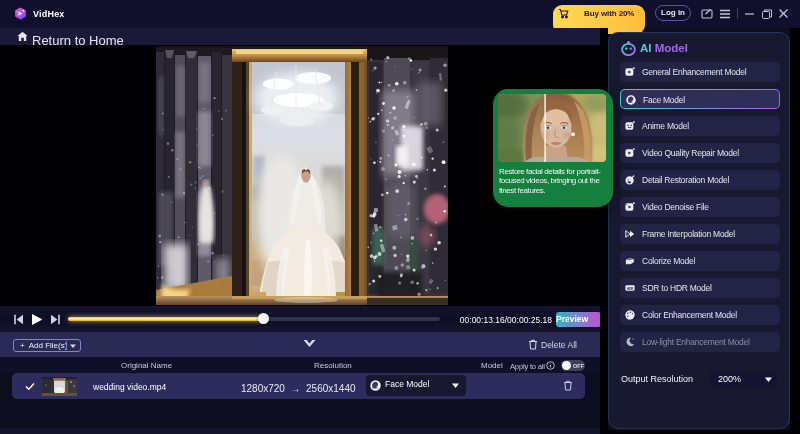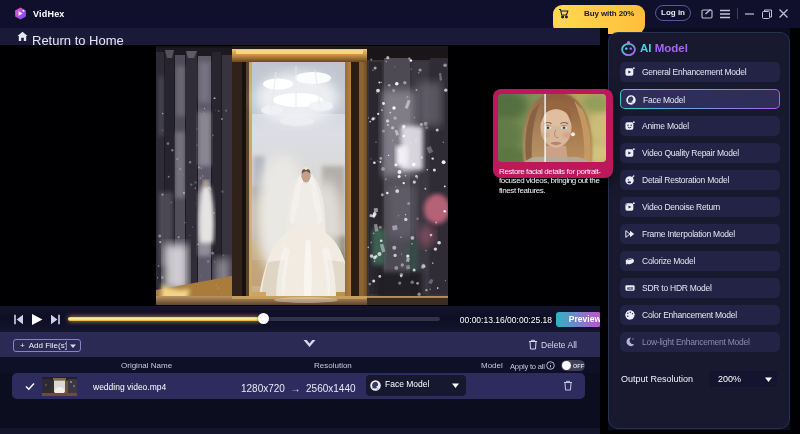--- a/index.html
+++ b/index.html
@@ -17,41 +17,41 @@
 #returnbar span{position:absolute;left:32px;top:4.5px;font-size:13px;color:#e4e4f2;}
 
 #videoblack{position:absolute;left:0;top:45px;width:600px;height:261px;background:#000002;}
 #video{position:absolute;left:156px;top:46px;}
 
 #controlbar{position:absolute;left:0;top:306px;width:600px;height:26px;background:linear-gradient(180deg,#14142e,#0d0d24 50%,#15152e);}
 #track{position:absolute;left:68px;top:11px;width:372px;height:4px;border-radius:2px;background:#33334e;}
 #trackfill{position:absolute;left:0;top:0;width:196px;height:4px;border-radius:2px;background:linear-gradient(180deg,#eec04e,#fdf6a8 45%,#e2a832);box-shadow:0 0 5px rgba(250,220,110,.75);}
 #thumbdot{position:absolute;left:258px;top:7px;width:11px;height:11px;border-radius:50%;background:#fff;box-shadow:0 0 3px rgba(0,0,0,.5);}
 #timetxt{position:absolute;left:440px;top:9px;width:112px;text-align:right;font-size:8.5px;color:#fff;}
-#previewbtn{position:absolute;left:556px;top:6px;width:45px;height:15px;border-radius:3px;background:linear-gradient(90deg,#2fb3c4,#c44fd4);color:#fff;font-size:8.5px;font-weight:bold;line-height:15px;text-align:right;}
+#previewbtn{position:absolute;left:556px;top:6px;width:45px;height:15px;border-radius:3px;background:linear-gradient(90deg,#2fb3c4,#c44fd4);color:#fff;font-size:8.5px;font-weight:bold;line-height:15px;text-align:left;}
 
 #addbar{position:absolute;left:0;top:332px;width:600px;height:25px;background:#2a2a55;}
 #addbtn{position:absolute;left:13px;top:7px;width:68px;height:13px;border:1px solid #8585c5;border-radius:3px;color:#f0f0fa;font-size:8px;line-height:11px;}
 #deleteall{position:absolute;left:541px;top:7px;font-size:8.5px;color:#d8d8ee;line-height:13px;}
 
 #thead{position:absolute;left:0;top:357px;width:600px;height:16px;background:#0f0f28;font-size:8px;color:#c9c9e2;}
 #thead span{position:absolute;top:4px;}
 #row{position:absolute;left:12px;top:373px;width:573px;height:26px;background:#2e2c5e;border-radius:5px;}
 #rowdrop{position:absolute;left:354px;top:1.5px;width:100px;height:21px;background:#17172f;border-radius:4px;}
 
 #sidebar{position:absolute;left:608px;top:32px;width:182px;height:397px;background:#18182f;border:1px solid #253253;border-radius:10px;}
 .mitem{position:absolute;left:11px;width:160px;height:20px;background:#232345;border-radius:5px;color:#e6e6f2;font-size:8.5px;line-height:20px;letter-spacing:-0.25px;}
 .mitem .lbl{position:absolute;left:22px;top:0;}
 .micon{position:absolute;left:5px;top:5px;width:10px;height:10px;}
 #faceitem{background:linear-gradient(#2e2e58,#2e2e58) padding-box,linear-gradient(90deg,#3ad6d8,#b05df0) border-box;border:1px solid transparent;}
 #outlabel{position:absolute;left:12px;top:374px;font-size:9px;color:#f2f2fa;}
 #outdrop{position:absolute;left:100px;top:338px;width:68px;height:16px;background:#141430;border-radius:3px;color:#fff;font-size:9px;line-height:16px;}
 #exportbtn{position:absolute;left:12px;top:360px;width:156px;height:26px;border-radius:13px;background:linear-gradient(90deg,#4d49dc,#5f55f0);color:#fff;margin-top:40px;}
 
-#tooltip{position:absolute;left:493px;top:89px;width:120px;height:89px;background:#be185d;border-radius:8px;box-shadow:0 4px 14px rgba(0,0,0,.55);}
+#tooltip{position:absolute;left:493px;top:89px;width:120px;height:118px;background:#15803d;border-radius:15px;box-shadow:0 4px 14px rgba(0,0,0,.55);}
 #tooltip .txt{position:absolute;left:6px;top:78px;width:114px;font-size:8px;line-height:9.3px;color:#f2f2fa;letter-spacing:-0.39px;white-space:nowrap;}
 </style>
 </head>
 <body>
 <div id="app">
 
 <div id="videoblack"></div>
 
 <div id="titlebar">
   <svg class="abs" style="left:14px;top:7px" width="13" height="13" viewBox="0 0 16 16">
@@ -577,21 +577,21 @@
         </svg>
         <span class="lbl">Detail Restoration Model</span>
       </div>
   <div class="mitem" style="top:164px;">
         <svg class="micon" viewBox="0 0 12 12">
           <rect x="0.5" y="1.5" width="9.5" height="9" rx="2" fill="#ecedfa"></rect>
           <path d="M4.2 4.2 L7.7 6 L4.2 7.8 Z" fill="#27274a"></path>
           <circle cx="10.6" cy="1.4" r="1.1" fill="#ecedfa"></circle>
           <circle cx="2.2" cy="3.2" r="0.6" fill="#27274a"></circle>
         </svg>
-        <span class="lbl">Video Denoise Return</span>
+        <span class="lbl">Video Denoise File</span>
       </div>
   <div class="mitem" style="top:191px;">
         <svg class="micon" viewBox="0 0 12 12">
           <path d="M1 2 L6 6 L1 10 Z" fill="none" stroke="#ecedfa" stroke-width="1.2"></path>
           <path d="M6 2 L11 6 L6 10 Z" fill="#ecedfa"></path>
         </svg>
         <span class="lbl">Frame Interpolation Model</span>
       </div>
   <div class="mitem" style="top:218px;">
         <svg class="micon" viewBox="0 0 12 12">

